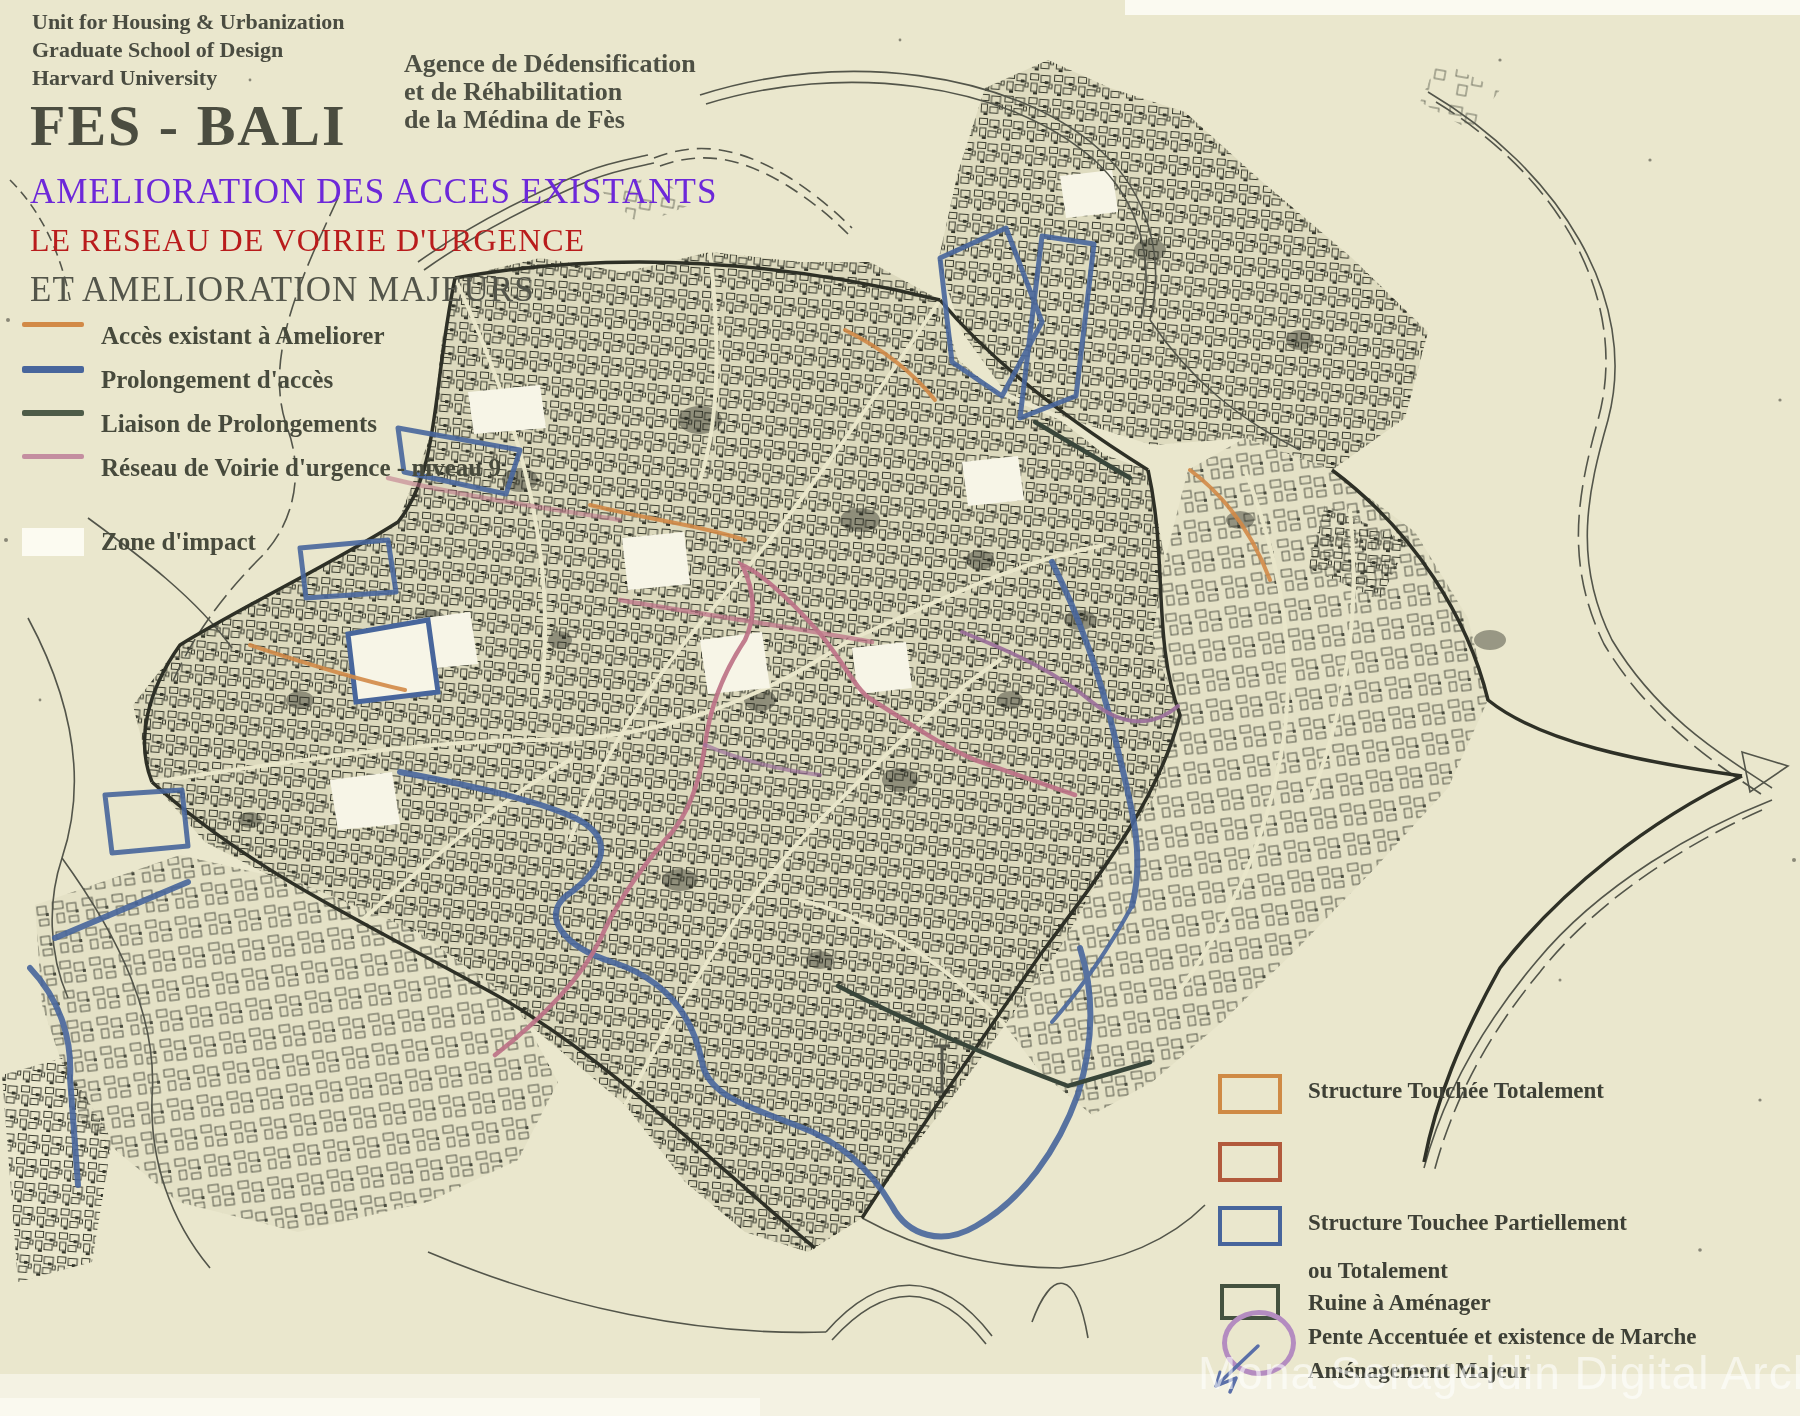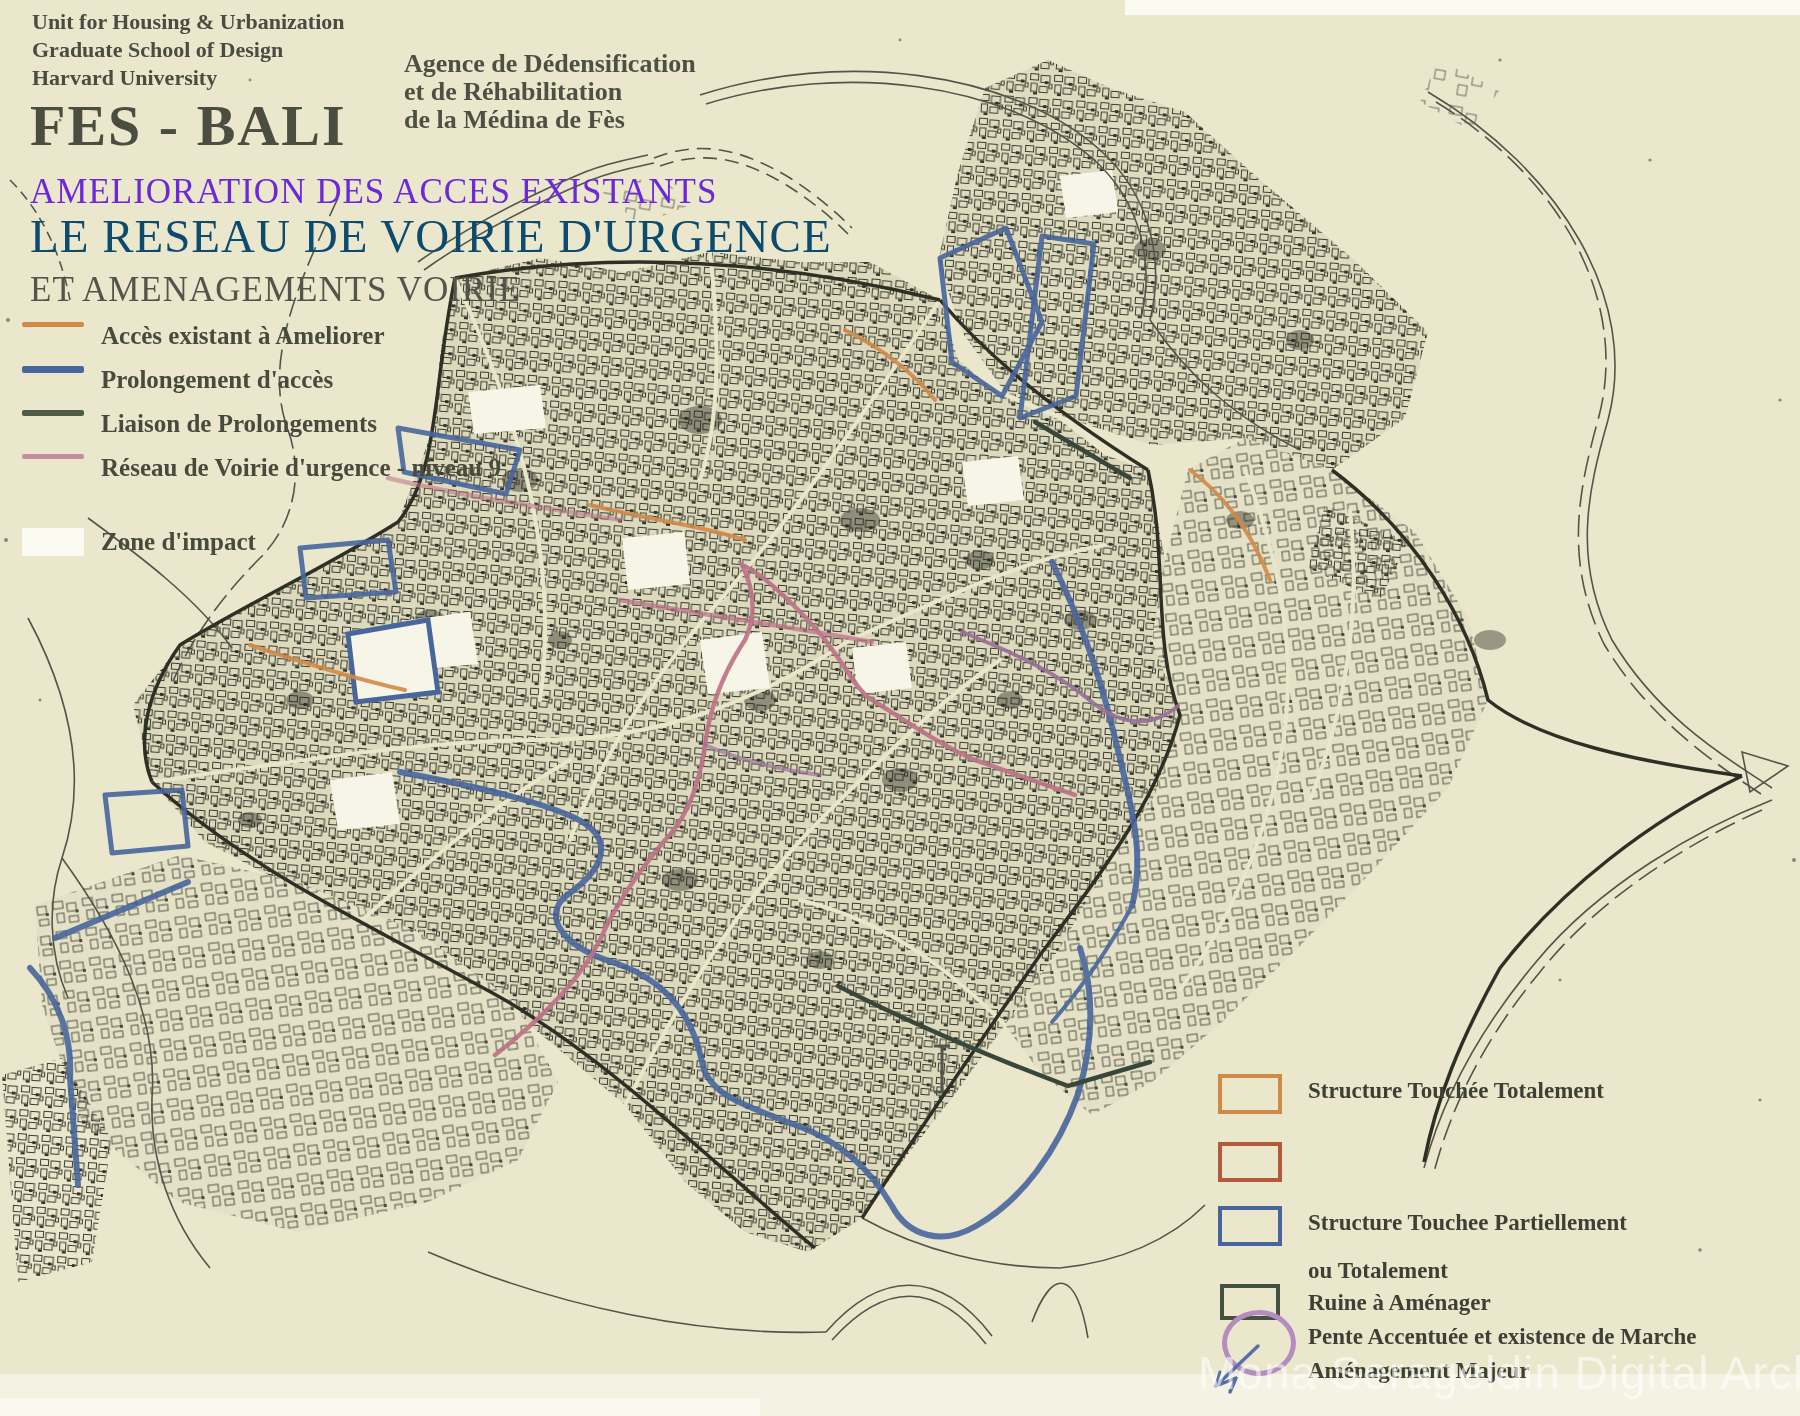--- a/index.html
+++ b/index.html
@@ -7,21 +7,21 @@
     position:relative;width:1800px;height:1416px;overflow:hidden;
     background:#eae7cd;
     font-family:"Liberation Serif","DejaVu Serif",serif;
   }
   .map-art{position:absolute;left:0;top:0;z-index:1;}
   .txt{position:absolute;z-index:3;color:#4a4c41;}
   .org-block{left:32px;top:8px;font-size:22px;font-weight:700;line-height:28px;}
   .agency-block{left:404px;top:12px;font-size:26px;font-weight:700;line-height:28px;color:#4e5044;margin-top:38px;}
   .main-title{left:30px;top:92px;font-size:58px;font-weight:700;letter-spacing:2px;color:#4b4d40;}
   .sub1{left:30px;top:172px;font-size:35px;letter-spacing:1px;color:#6d28d9;}
-  .sub2{left:30px;top:209px;font-size:47px;letter-spacing:1px;color:#0c4a6e;}
+  .sub2{left:30px;top:222px;font-size:32px;letter-spacing:1px;color:#b91c1c;}
   .sub3{left:30px;top:270px;font-size:35px;letter-spacing:1px;color:#53554a;}
 
   .legend-access{position:absolute;left:22px;top:322px;width:640px;height:260px;z-index:3;}
   .al-row{position:absolute;left:0;display:flex;align-items:flex-start;height:34px;}
   .al-swatch{display:inline-block;width:62px;height:5px;margin-right:17px;flex:0 0 62px;border-radius:2px;}
   .al-swatch.thick{height:7px;}
   .al-area{display:inline-block;width:62px;height:28px;margin-right:17px;flex:0 0 62px;background:#fcfbf1;}
   .al-label{font-size:25px;font-weight:700;color:#474a3c;white-space:nowrap;}
 
   .legend-structures{position:absolute;left:1218px;top:1072px;width:582px;height:344px;z-index:3;}
@@ -253,21 +253,21 @@
 
   <div class="txt agency-block">
     <div>Agence de Dédensification</div>
     <div>et de Réhabilitation</div>
     <div>de la Médina de Fès</div>
   </div>
 
   <div class="txt main-title">FES - BALI</div>
   <div class="txt sub1">AMELIORATION DES ACCES EXISTANTS</div>
   <div class="txt sub2">LE RESEAU DE VOIRIE D'URGENCE</div>
-  <div class="txt sub3">ET AMENAGEMENTS VOIRIE</div>
+  <div class="txt sub3">ET AMELIORATION MAJEURS</div>
 
   <div class="legend-access">
     <div class="al-row" style="top:0px">
       <span class="al-swatch" style="background:#d28a47"></span>
       <span class="al-label">Accès existant à Ameliorer</span>
     </div>
     <div class="al-row" style="top:44px">
       <span class="al-swatch thick" style="background:#48669c"></span>
       <span class="al-label">Prolongement d'accès</span>
     </div>

